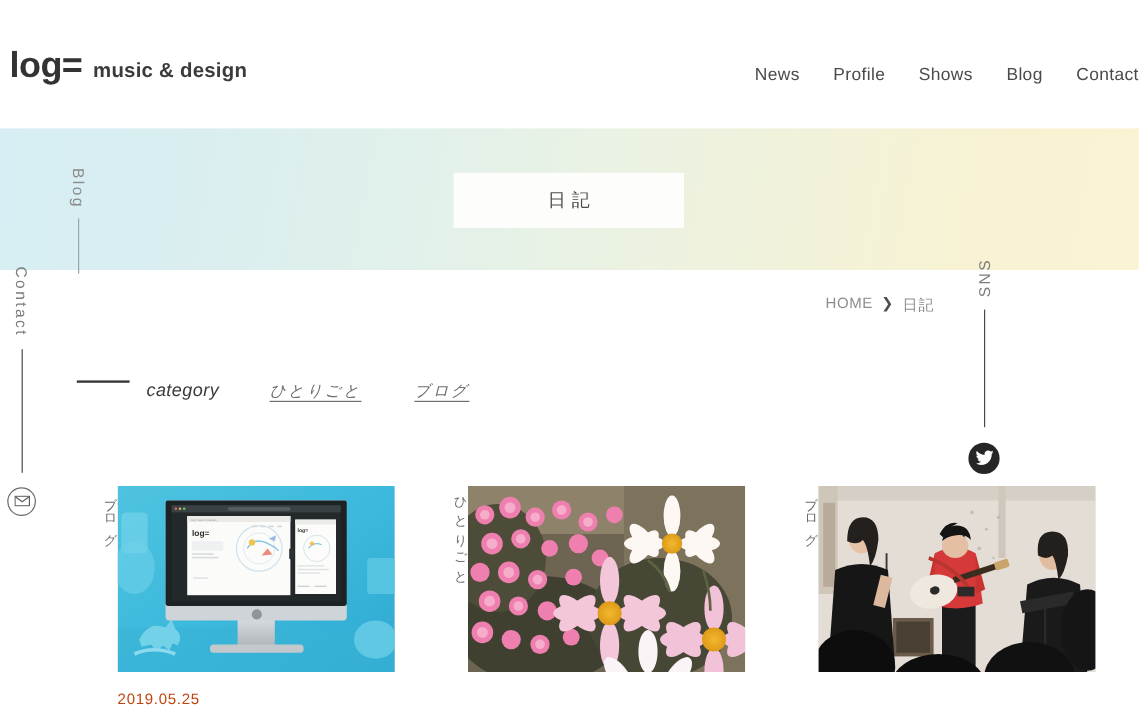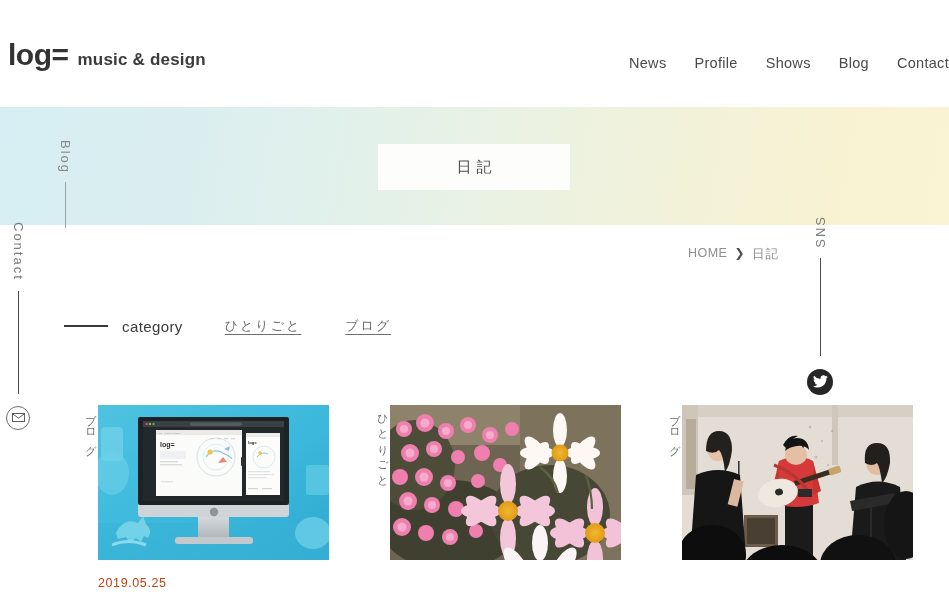--- a/index.html
+++ b/index.html
@@ -216,21 +216,22 @@
     color: #4e4e4e;
   }
   .breadcrumb-current { color: #8d8d8d; letter-spacing: 1px; }
 
   
   .category-bar {
     position: absolute;
     left: 64px;
     top: 317px;
     display: flex;
-    align-items: center;
+    align-items: flex-start;
+    font-style: italic;
   }
   .category-rule {
     width: 44px;
     height: 2px;
     background: #3a3a3a;
     margin-right: 14px;
   }
   .category-label {
     font-size: 15px;
     color: #3a3a3a;

